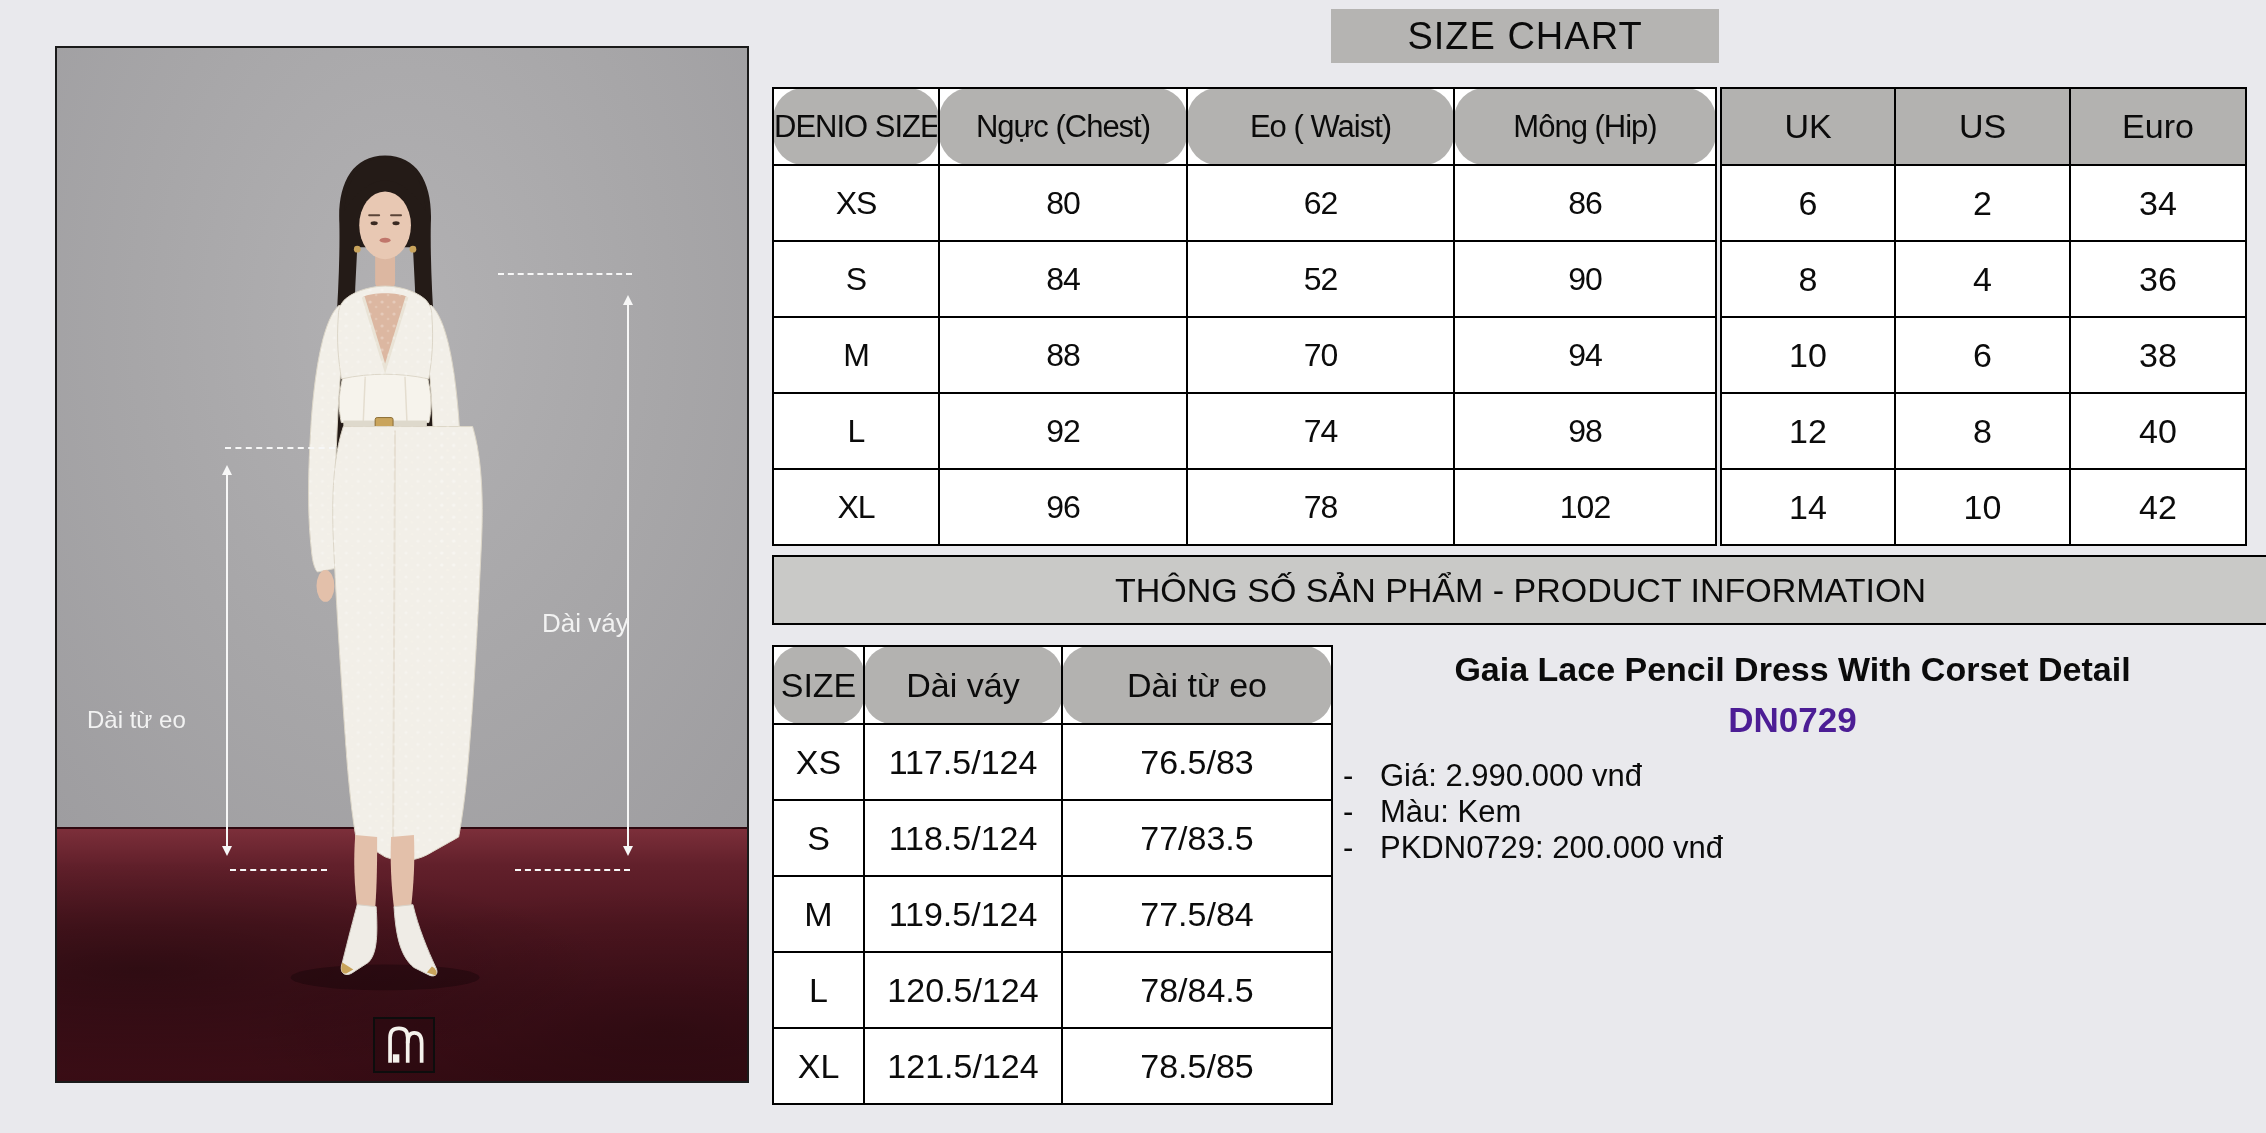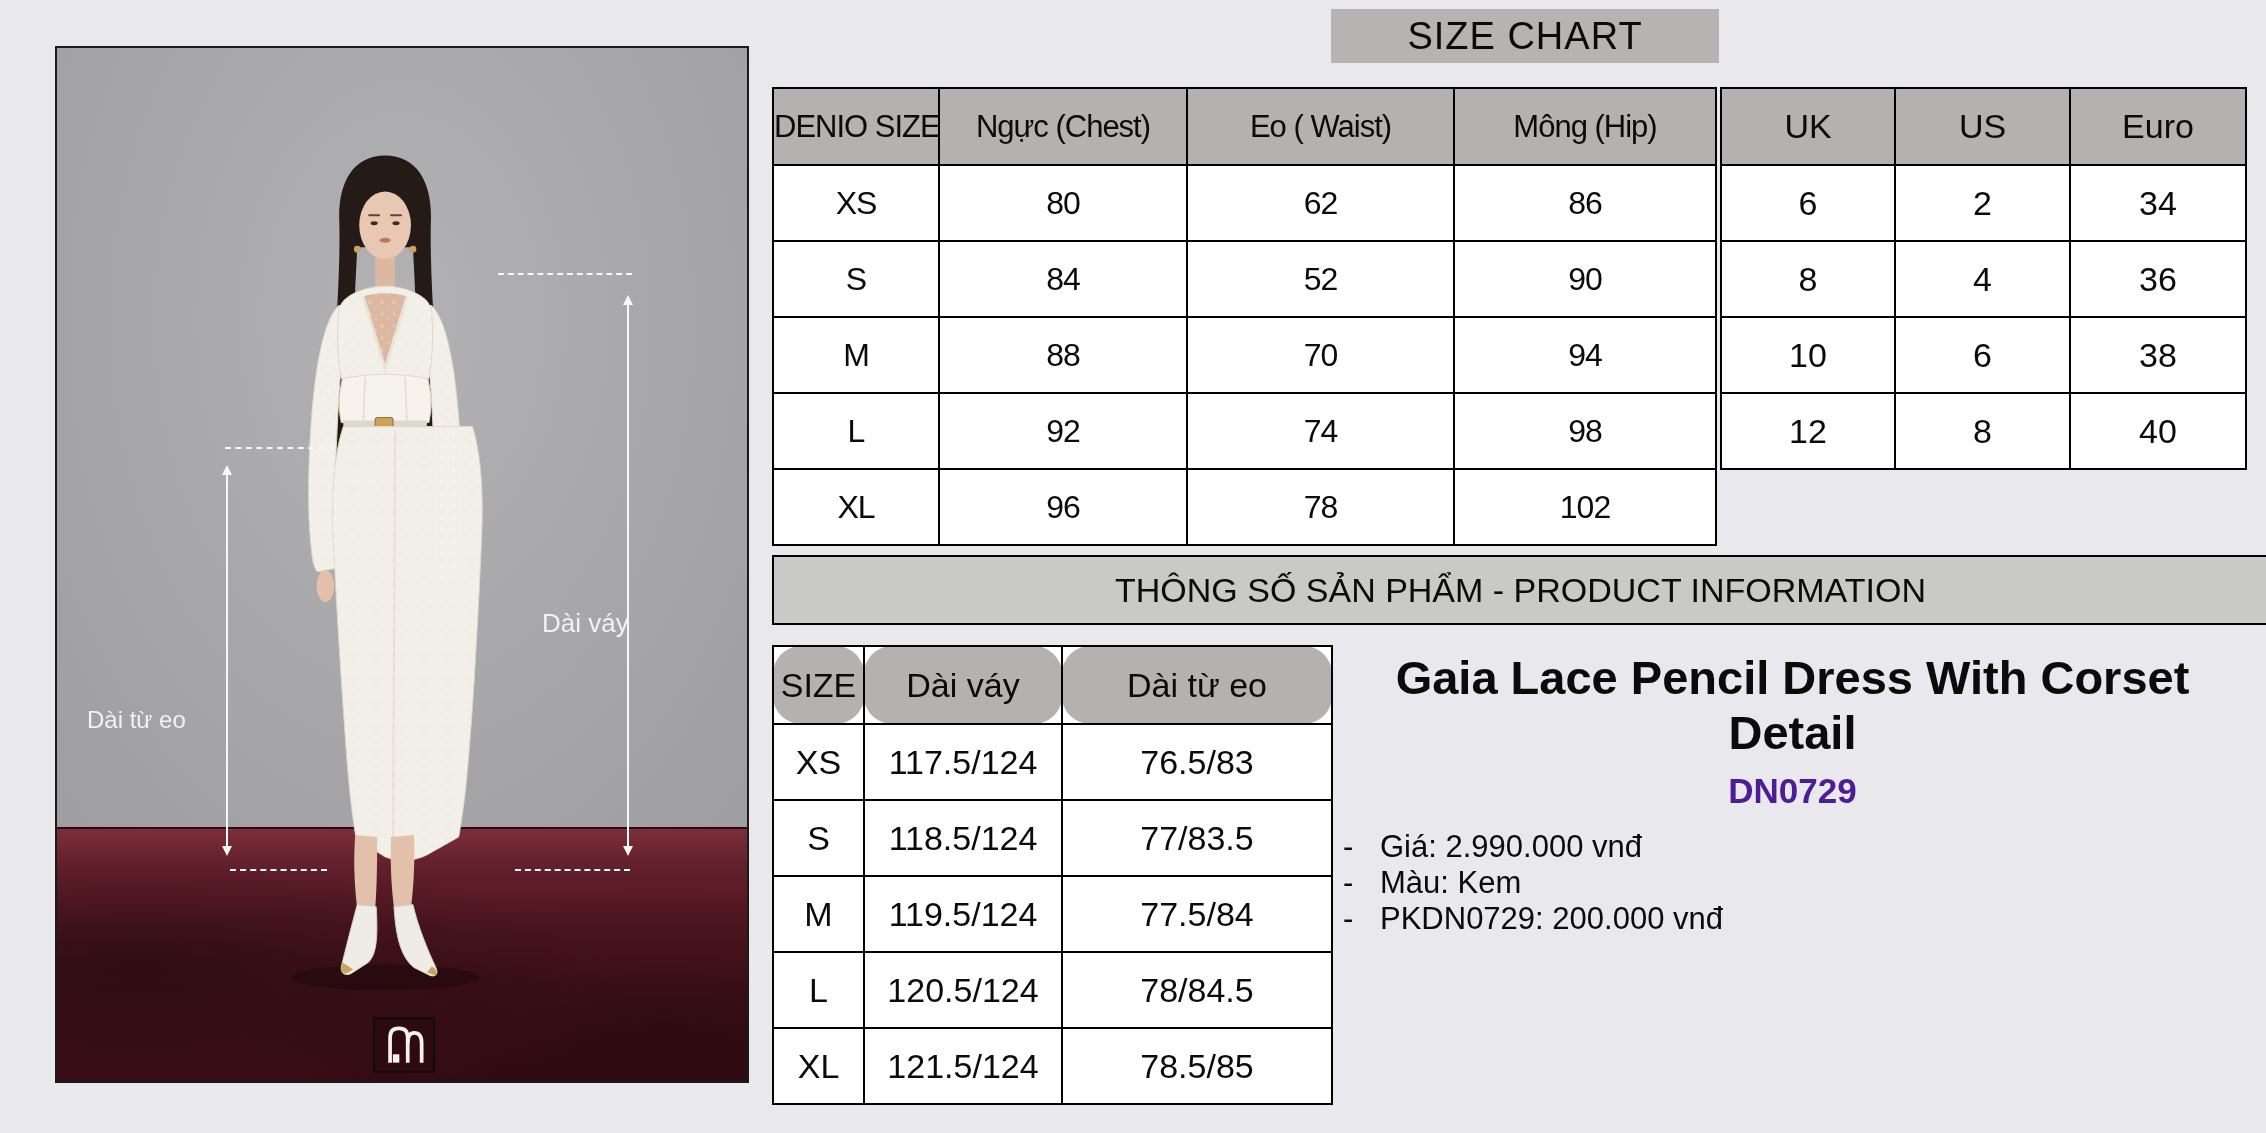--- a/index.html
+++ b/index.html
@@ -43,32 +43,32 @@
   table { position:absolute; border-collapse:collapse; table-layout:fixed; background:#fff;
           border:1px solid #000; }
   th, td { border:2px solid #000; text-align:center; vertical-align:middle; color:#0b0b0b;
            overflow:hidden; white-space:nowrap; }
   thead th { background:#b3b2b0; font-weight:normal; }
 
   .tbl-main-left  { left:772px;  top:87px; width:943px; }
   .tbl-main-right { left:1720px; top:87px; width:525px; }
   .tbl-main-left thead tr,  .tbl-main-right thead tr  { height:77px; }
   .tbl-main-left tbody tr,  .tbl-main-right tbody tr  { height:76px; }
-  .tbl-main-left th { font-size:31px; letter-spacing:-1px; }
+  .tbl-main-left th { font-size:31px; letter-spacing:-1px;border-radius:31px; }
   .tbl-main-left td { font-size:32px; letter-spacing:-1px; }
   .tbl-main-right th, .tbl-main-right td { font-size:34px; }
 
   .tbl-length { left:772px; top:645px; width:559px; }
   .tbl-length thead tr { height:78px; }
   .tbl-length tbody tr { height:76px; }
   .tbl-length th, .tbl-length td { font-size:34px;border-radius:28px; }
 
   
   .product-info { position:absolute; left:1340px; top:650px; width:905px; }
-  .product-title { text-align:center; font-size:47px; font-weight:bold; color:#0b0b0b; }
+  .product-title { text-align:center; font-size:34px; font-weight:bold; color:#0b0b0b; }
   .product-code  { text-align:center; font-size:35px; font-weight:bold; color:#4c1d95; margin-top:11px; }
   .product-details { margin-top:18px; font-size:31px; color:#0b0b0b; }
   .detail-row { display:flex; line-height:36px; }
   .detail-row .dash { width:40px; padding-left:3px; }
 </style>
 </head>
 <body>
 
 <div class="page">
 
@@ -259,20 +259,25 @@
       </tr>
       <tr>
         <td>10</td>
         <td>6</td>
         <td>38</td>
       </tr>
       <tr>
         <td>12</td>
         <td>8</td>
         <td>40</td>
+      </tr>
+      <tr>
+        <td>14</td>
+        <td>10</td>
+        <td>42</td>
       </tr>
     </tbody>
   </table>
 
   <div class="banner-product">THÔNG SỐ SẢN PHẨM - PRODUCT INFORMATION</div>
 
   <table class="tbl-length">
     <colgroup>
         <col style="width:91px">
         <col style="width:198px">

